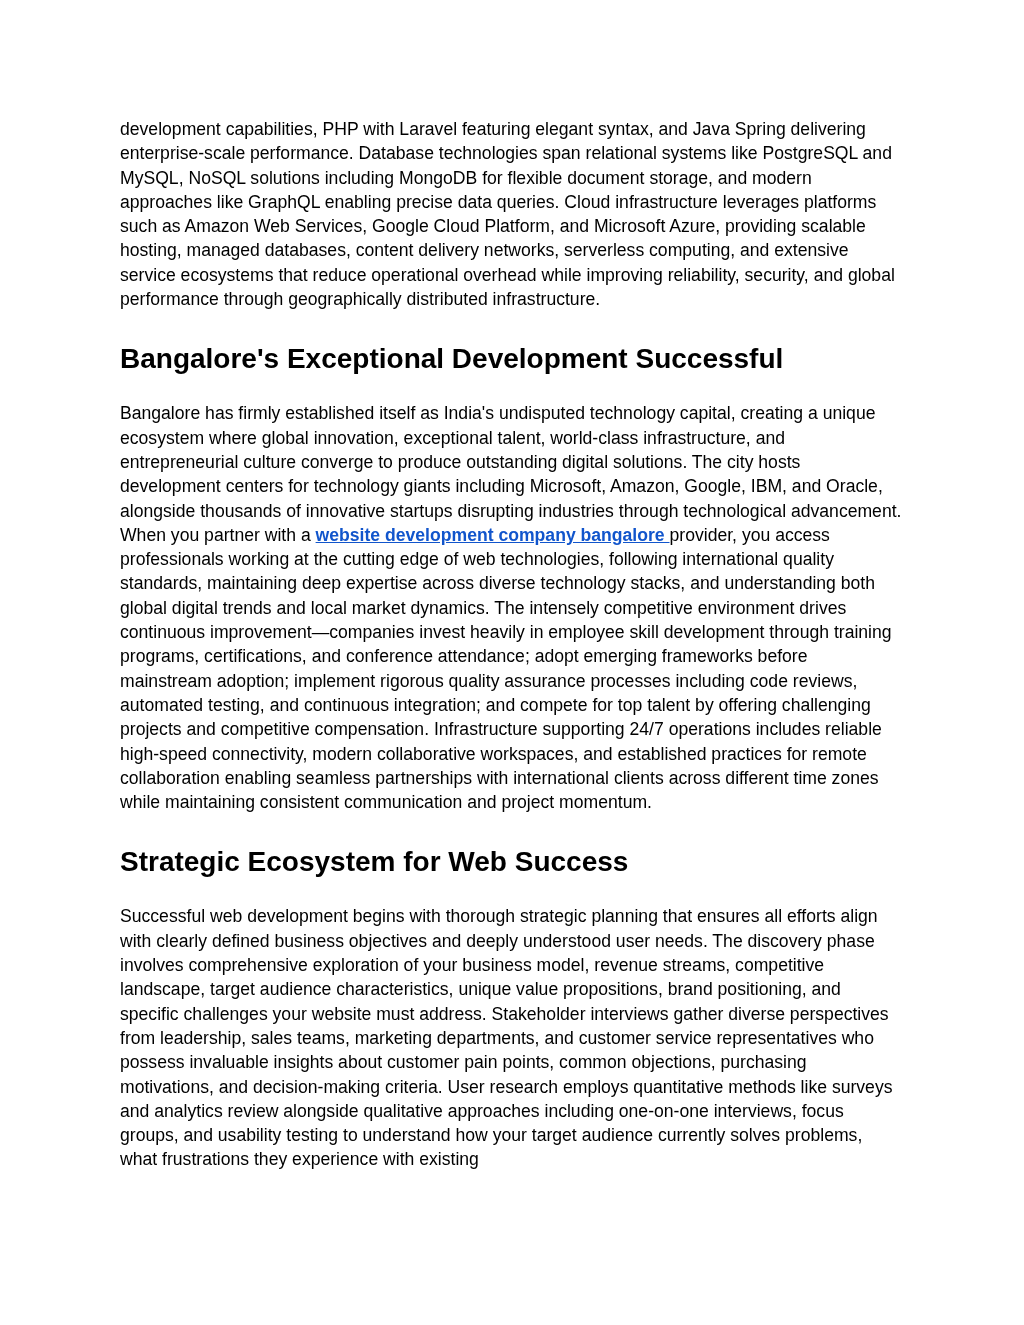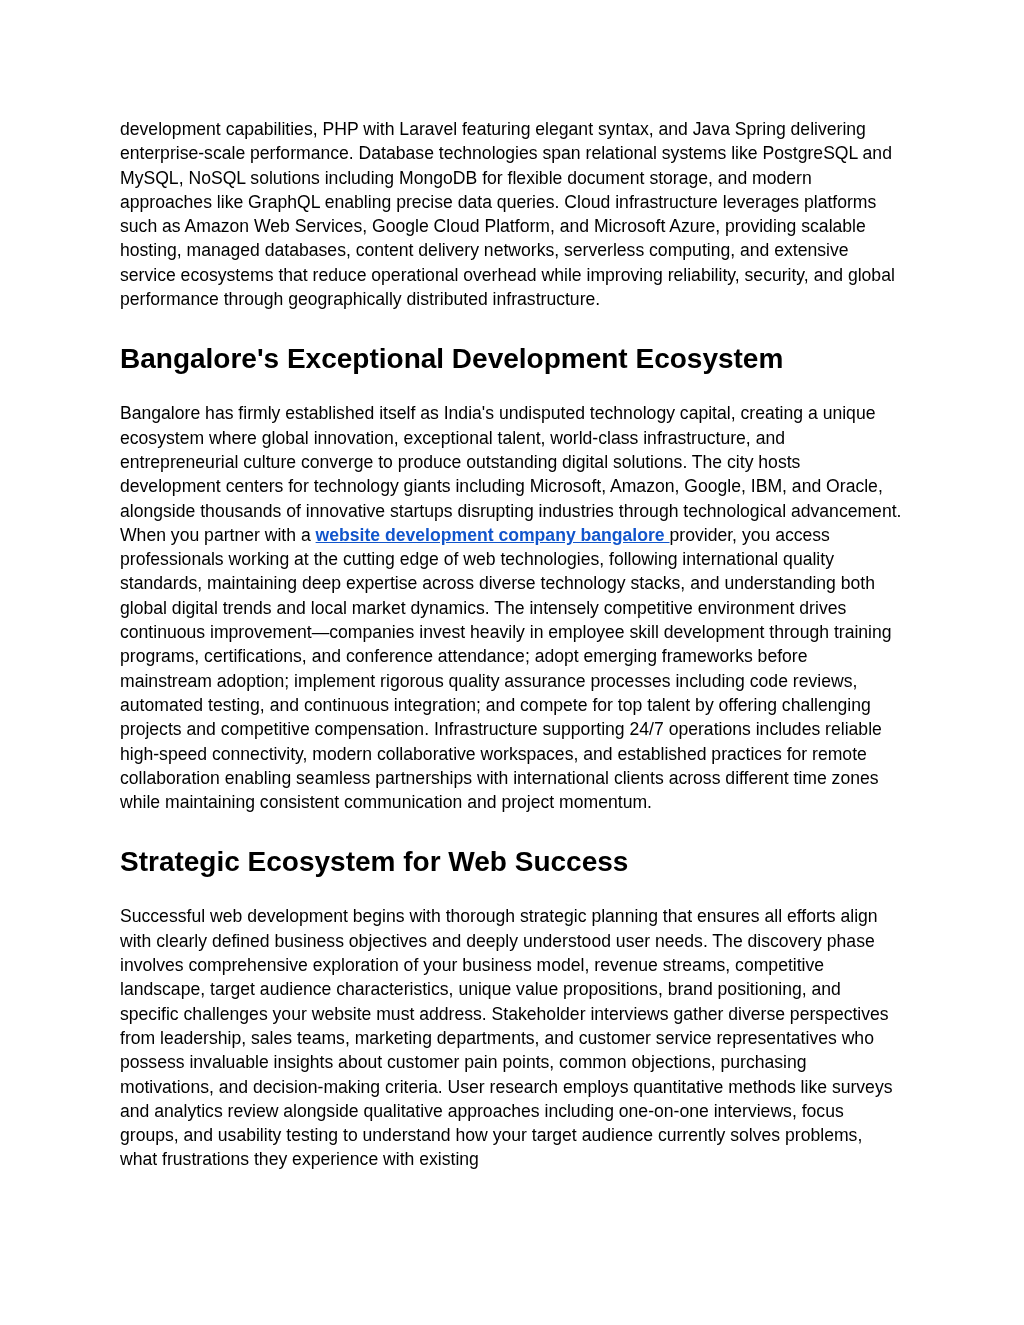--- a/index.html
+++ b/index.html
@@ -43,21 +43,21 @@
     cursor: pointer;
   }
 </style>
 </head>
 <body>
 
 <div class="page">
 
   <p class="body-text">development capabilities, PHP with Laravel featuring elegant syntax, and Java Spring delivering enterprise-scale performance. Database technologies span relational systems like PostgreSQL and MySQL, NoSQL solutions including MongoDB for flexible document storage, and modern approaches like GraphQL enabling precise data queries. Cloud infrastructure leverages platforms such as Amazon Web Services, Google Cloud Platform, and Microsoft Azure, providing scalable hosting, managed databases, content delivery networks, serverless computing, and extensive service ecosystems that reduce operational overhead while improving reliability, security, and global performance through geographically distributed infrastructure.</p>
 
-  <h1 class="section-heading">Bangalore's Exceptional Development Ecosystem</h1>
+  <h1 class="section-heading">Bangalore's Exceptional Development Successful</h1>
 
   <p class="body-text"><span>Bangalore has firmly established itself as India's undisputed technology capital, creating a unique ecosystem where global innovation, exceptional talent, world-class infrastructure, and entrepreneurial culture converge to produce outstanding digital solutions. The city hosts development centers for technology giants including Microsoft, Amazon, Google, IBM, and Oracle, alongside thousands of innovative startups disrupting industries through technological advancement. When you partner with a </span><a class="doc-link" href="#">website development company bangalore </a><span>provider, you access professionals working at the cutting edge of web technologies, following international quality standards, maintaining deep expertise across diverse technology stacks, and understanding both global digital trends and local market dynamics. The intensely competitive environment drives continuous improvement—companies invest heavily in employee skill development through training programs, certifications, and conference attendance; adopt emerging frameworks before mainstream adoption; implement rigorous quality assurance processes including code reviews, automated testing, and continuous integration; and compete for top talent by offering challenging projects and competitive compensation. Infrastructure supporting 24/7 operations includes reliable high-speed connectivity, modern collaborative workspaces, and established practices for remote collaboration enabling seamless partnerships with international clients across different time zones while maintaining consistent communication and project momentum.</span></p>
 
   <h1 class="section-heading">Strategic Ecosystem for Web Success</h1>
 
   <p class="body-text">Successful web development begins with thorough strategic planning that ensures all efforts align with clearly defined business objectives and deeply understood user needs. The discovery phase involves comprehensive exploration of your business model, revenue streams, competitive landscape, target audience characteristics, unique value propositions, brand positioning, and specific challenges your website must address. Stakeholder interviews gather diverse perspectives from leadership, sales teams, marketing departments, and customer service representatives who possess invaluable insights about customer pain points, common objections, purchasing motivations, and decision-making criteria. User research employs quantitative methods like surveys and analytics review alongside qualitative approaches including one-on-one interviews, focus groups, and usability testing to understand how your target audience currently solves problems, what frustrations they experience with existing</p>
 
 </div>
 
 </body></html>

